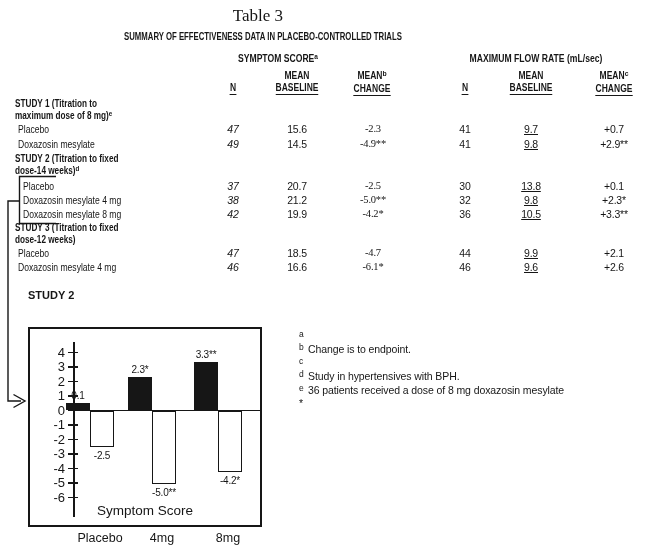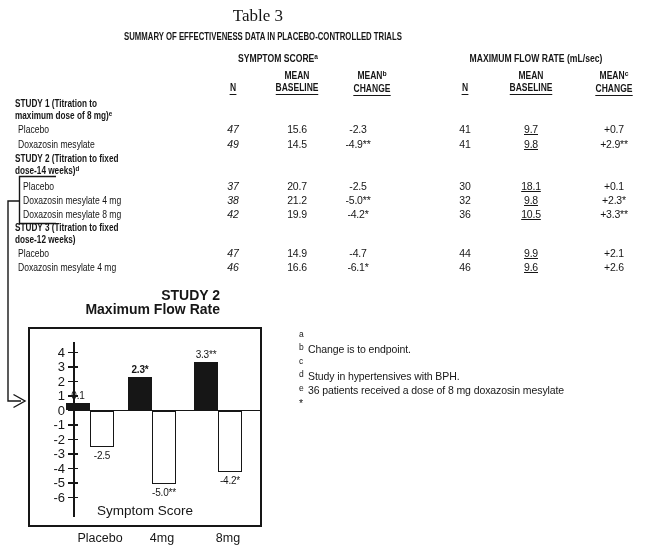--- a/index.html
+++ b/index.html
@@ -25,32 +25,32 @@
   .colN1{left:188px;} .colB1{left:252px;} .colC1{left:327px;}
   .colN2{left:420px;} .colB2{left:486px;} .colC2{left:569px;}
   
   .shead{left:15px;font-weight:bold;font-size:10.5px;line-height:12px;white-space:nowrap;
          transform:scaleX(0.78);transform-origin:0 0;}
   .trow{left:0;right:0;height:13px;font-size:10.5px;line-height:12px;}
   .lbl{position:absolute;left:18px;white-space:nowrap;font-size:11px;
        transform:scaleX(0.78);transform-origin:0 50%;}
   .ind .lbl{left:23px;}
   .cell{position:absolute;width:70px;text-align:center;letter-spacing:-0.2px;}
-  .cell.cN1{left:198px;font-style:italic;} .cell.cB1{left:262px;} .cell.cC1{left:323px;}
+  .cell.cN1{left:198px;font-style:italic;} .cell.cB1{left:262px;} .cell.cC1{left:338px;font-family:Liberation Serif, serif;}
   .cell.cN2{left:430px;} .cell.cB2{left:496px;text-decoration:underline;} .cell.cC2{left:579px;}
   
   .fns{left:299px;top:330px;width:348px;font-size:10.5px;line-height:13.4px;}
   .fn{display:flex;}
   .fn .mk{width:9px;flex:none;font-size:8.5px;position:relative;top:-2px;}
   .fn.star .mk{font-size:10.5px;top:0;}
   .fn .tx{white-space:pre-line;letter-spacing:-0.1px;}
   
   .chart{left:28px;top:288px;width:234px;height:264px;}
-  .chart-title{position:absolute;top:0;left:0;width:192px;text-align:right;
-               font-weight:bold;font-size:14px;line-height:14px;}
+  .chart-title{position:absolute;top:0;left:0;width:192px;text-align:left;
+               font-weight:bold;font-size:11px;line-height:14px;}
   .plot{position:absolute;top:39px;left:0;width:234px;height:200px;
         border:2px solid #161616;box-sizing:border-box;}
   .yaxis{position:absolute;left:43px;top:13px;width:1.5px;height:175px;background:#161616;}
   .zero{position:absolute;left:43px;right:0;top:80.5px;height:1.5px;background:#161616;}
   .tick{position:absolute;left:38px;width:10px;height:1.5px;background:#161616;}
   .ylab{position:absolute;left:2px;width:33px;text-align:right;font-size:13px;line-height:13px;}
   .bar{position:absolute;width:24px;box-sizing:border-box;}
   .bar.s0{background:#161616;}
   .bar.s1{background:#ffffff;border:1.5px solid #161616;}
   .blab{position:absolute;width:44px;text-align:center;font-size:10px;line-height:11px;
@@ -127,21 +127,21 @@
   <div class="abs shead" style="top:152px">
     <div>STUDY 2 (Titration to fixed</div>
     <div><span>dose-14 weeks)</span><span class="sp">d</span></div>
   </div>
   <div class="abs trow ind" style="top:180px">
     <span class="lbl">Placebo</span>
     <span class="cell cN1">37</span>
     <span class="cell cB1">20.7</span>
     <span class="cell cC1">-2.5</span>
     <span class="cell cN2">30</span>
-    <span class="cell cB2">18.1</span>
+    <span class="cell cB2">13.8</span>
     <span class="cell cC2">+0.1</span>
   </div>
   <div class="abs trow ind" style="top:194px">
     <span class="lbl">Doxazosin mesylate 4 mg</span>
     <span class="cell cN1">38</span>
     <span class="cell cB1">21.2</span>
     <span class="cell cC1">-5.0**</span>
     <span class="cell cN2">32</span>
     <span class="cell cB2">9.8</span>
     <span class="cell cC2">+2.3*</span>
@@ -156,40 +156,39 @@
     <span class="cell cC2">+3.3**</span>
   </div>
 
   <div class="abs shead" style="top:221px">
     <div>STUDY 3 (Titration to fixed</div>
     <div><span>dose-12 weeks)</span><span class="sp"></span></div>
   </div>
   <div class="abs trow" style="top:247px">
     <span class="lbl">Placebo</span>
     <span class="cell cN1">47</span>
-    <span class="cell cB1">14.9</span>
+    <span class="cell cB1">18.5</span>
     <span class="cell cC1">-4.7</span>
     <span class="cell cN2">44</span>
     <span class="cell cB2">9.9</span>
     <span class="cell cC2">+2.1</span>
   </div>
   <div class="abs trow" style="top:261px">
     <span class="lbl">Doxazosin mesylate 4 mg</span>
     <span class="cell cN1">46</span>
     <span class="cell cB1">16.6</span>
     <span class="cell cC1">-6.1*</span>
     <span class="cell cN2">46</span>
     <span class="cell cB2">9.6</span>
     <span class="cell cC2">+2.6</span>
   </div>
 
   <div class="abs chart">
     <div class="chart-title">
       <div>STUDY 2</div>
-      <div>Maximum Flow Rate</div>
     </div>
     <div class="plot">
       <div class="yaxis"></div>
       <div class="zero"></div>
       <div id="ticks">
           <div class="tick" style="top: 22.5px;"></div>
           <div class="ylab" style="top: 16.5px;">4</div>
           <div class="tick" style="top: 37px;"></div>
           <div class="ylab" style="top: 31px;">3</div>
           <div class="tick" style="top: 51.5px;"></div>
@@ -208,21 +207,21 @@
           <div class="ylab" style="top: 132.5px;">-4</div>
           <div class="tick" style="top: 153px;"></div>
           <div class="ylab" style="top: 147px;">-5</div>
           <div class="tick" style="top: 167.5px;"></div>
           <div class="ylab" style="top: 161.5px;">-6</div>
         </div>
       <div id="bars">
           <div class="bar s0" style="left: 36px; top: 74px; height: 7px;"></div>
           <div class="blab" style="left: 26px; top: 61px;">0.1</div>
           <div class="bar s0" style="left: 98px; top: 47.65px; height: 33.35px;"></div>
-          <div class="blab" style="left: 88px; top: 34.65px; font-weight: bold;">2.3*</div>
+          <div class="blab" style="left: 88px; top: 34.65px;">2.3*</div>
           <div class="bar s0" style="left: 164px; top: 33.15px; height: 47.85px;"></div>
           <div class="blab" style="left: 154px; top: 20.15px;">3.3**</div>
           <div class="bar s1" style="left: 60px; top: 82px; height: 36.25px;"></div>
           <div class="blab" style="left: 50px; top: 121.25px;">-2.5</div>
           <div class="bar s1" style="left: 122px; top: 82px; height: 72.5px;"></div>
           <div class="blab" style="left: 112px; top: 157.5px;">-5.0**</div>
           <div class="bar s1" style="left: 188px; top: 82px; height: 60.9px;"></div>
           <div class="blab" style="left: 178px; top: 145.9px;">-4.2*</div>
         </div>
       <div class="inner-xlabel">Symptom Score</div>

